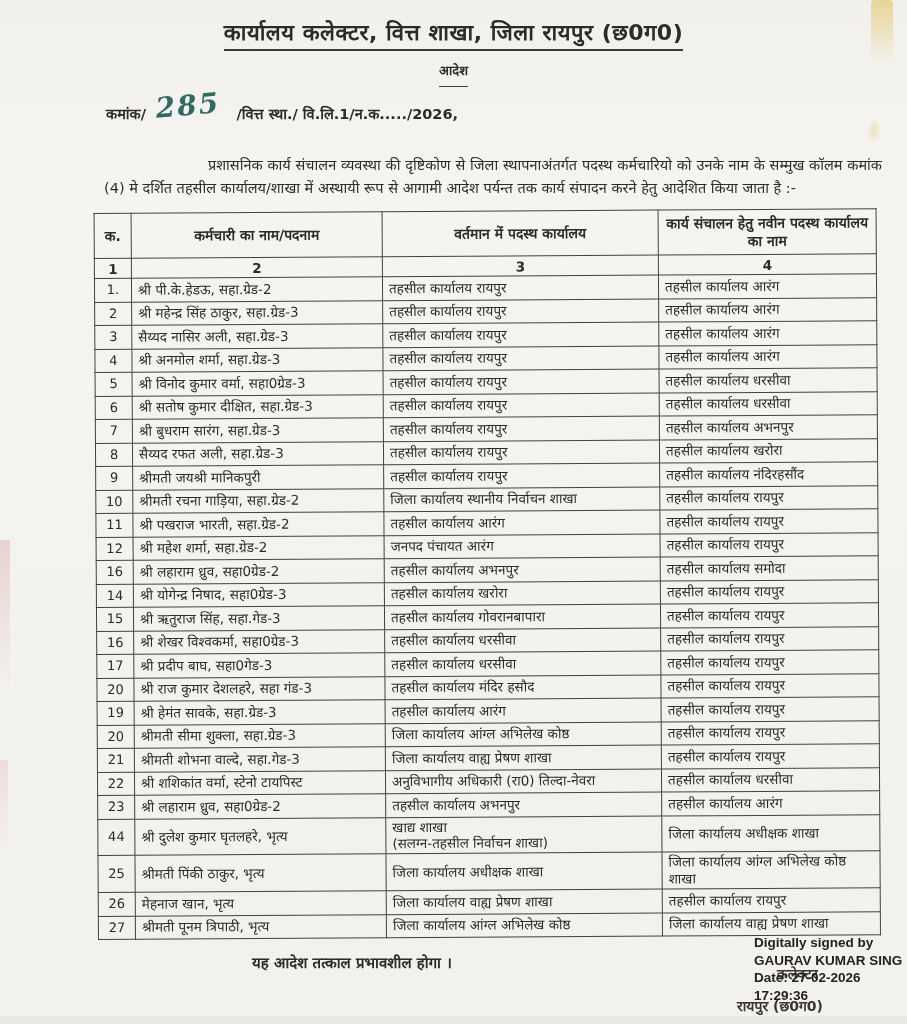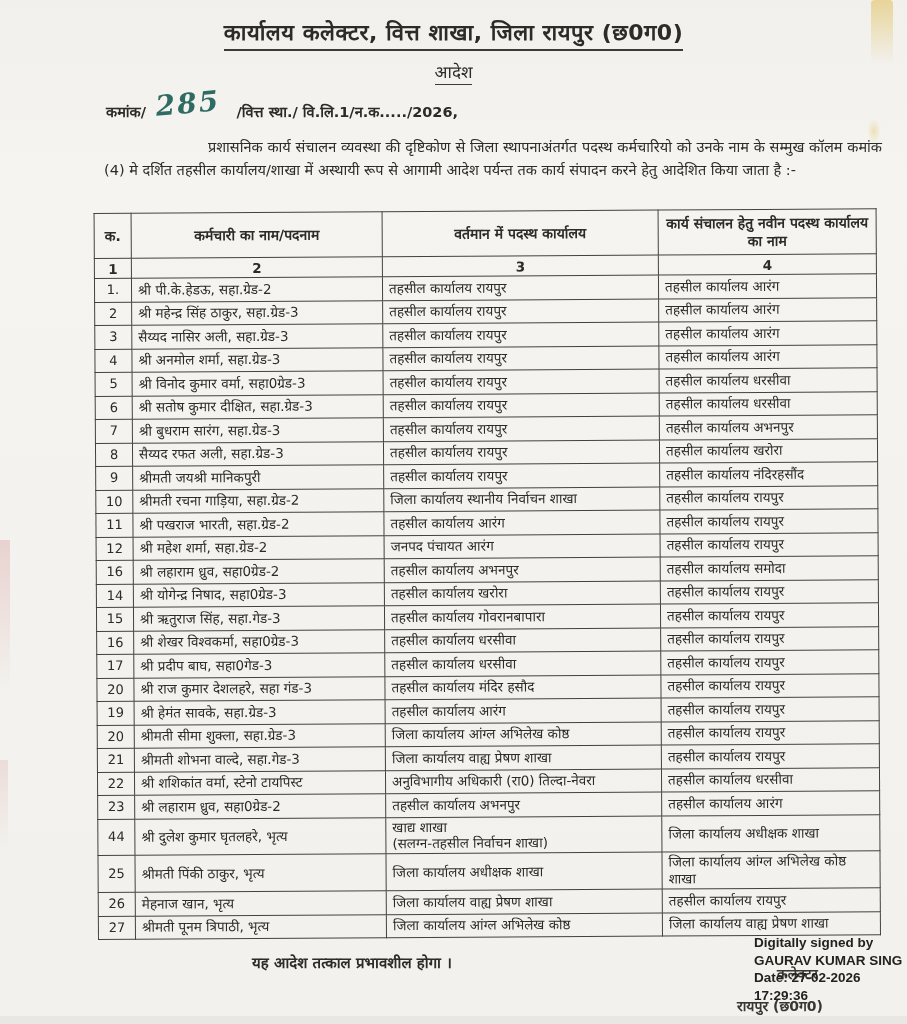--- a/index.html
+++ b/index.html
@@ -16,32 +16,32 @@
     background:radial-gradient(closest-side, rgba(224,190,84,.35), rgba(224,190,84,0)); }
   .blotch-left { position:absolute; left:0; top:540px; width:10px; height:150px;
     background:linear-gradient(180deg, rgba(205,125,125,.28), rgba(205,125,125,0)); }
   .blotch-bl { position:absolute; left:0; top:760px; width:8px; height:90px;
     background:linear-gradient(180deg, rgba(205,125,125,.18), rgba(205,125,125,0)); }
 
   .title-wrap { text-align:center; padding-top:16px; }
   .title { display:inline-block; font-size:22px; font-weight:bold; letter-spacing:.5px;
     border-bottom:2px solid #3d3b37; padding-bottom:3px; }
   .subtitle-wrap { text-align:center; margin-top:9px; }
-  .subtitle { display:inline-block; font-size:17px; font-weight:normal;
-    border-bottom:1.5px solid #3d3b37; padding-bottom:1px; }
+  .subtitle { display:inline-block; font-size:13px; font-weight:bold;
+    border-bottom:1.5px solid #3d3b37; padding-bottom:7px; }
 
   .refline { display:flex; justify-content:space-between; align-items:center;
     margin:6px 24px 0 106px; font-size:14.5px; font-weight:bold; }
   .hand { font-family:"DejaVu Serif","Liberation Serif",serif; font-style:italic;
     color:#2f6b63; font-weight:600; }
   .hand-big { display:inline-block; font-size:28px; letter-spacing:2px;
     transform:rotate(-5deg) translateY(-4px); margin:0 16px 0 10px; }
   .hand-day { display:inline-block; font-size:21px; transform:translateY(-2px); margin:0 1px; }
 
-  .body-para { margin:12px 24px 0 104px; width:778px; box-sizing:border-box;
+  .body-para { margin:28px 24px 0 104px; width:778px; box-sizing:border-box;
     font-size:14.5px; line-height:1.57; text-align:justify; text-indent:104px; font-weight:500; }
 
   table.order { position:absolute; left:98px; top:213px; width:782px;
     border-collapse:collapse; table-layout:fixed;
     transform:rotate(-0.35deg); transform-origin:left bottom; }
   table.order col.c1 { width:37px; }
   table.order col.c2 { width:251px; }
   table.order col.c3 { width:276px; }
   table.order col.c4 { width:218px; }
   table.order th, table.order td { border:1.6px solid #45423d; }

